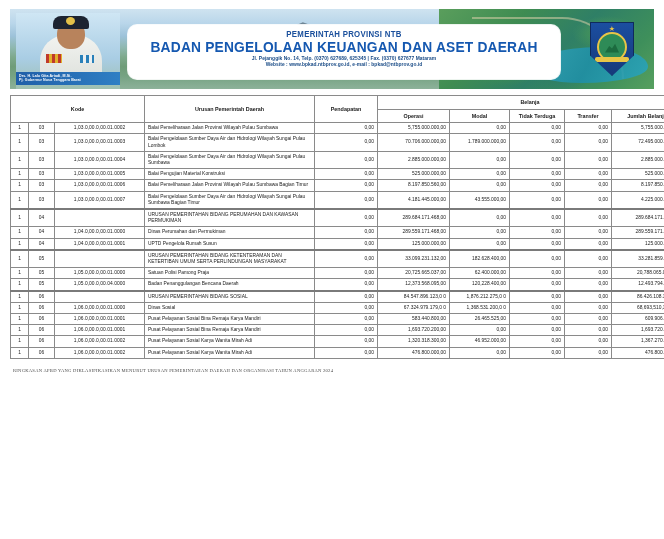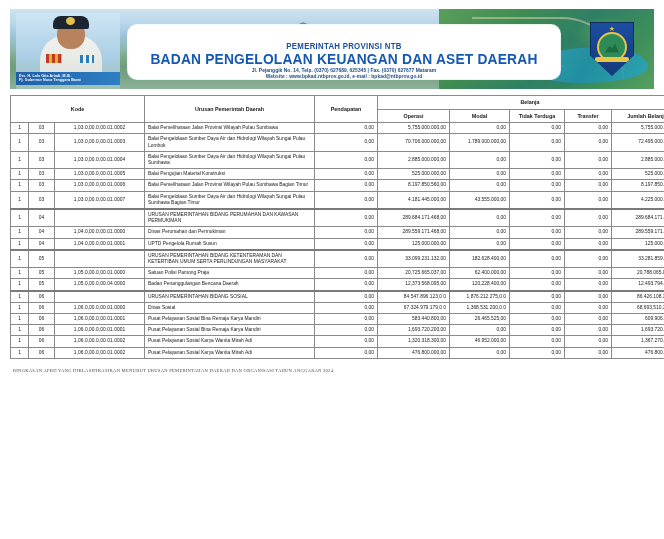--- a/index.html
+++ b/index.html
@@ -185,21 +185,21 @@
   .title-plate {
     position: absolute;
     left: 118px;
     top: 16px;
     width: 432px;
     height: 54px;
     background: #ffffff;
     border-radius: 9px;
     box-shadow: 0 0 0 1px rgba(255,255,255,.9);
     text-align: center;
-    padding-top: 16px;
+    padding-top: 4px;
     box-sizing: border-box;
   }
   .t-prov {
     color: #1a4f9c;
     font-weight: bold;
     font-size: 8.5px;
     letter-spacing: .3px;
     line-height: 10px;
     transform: scaleX(.92);
   }

